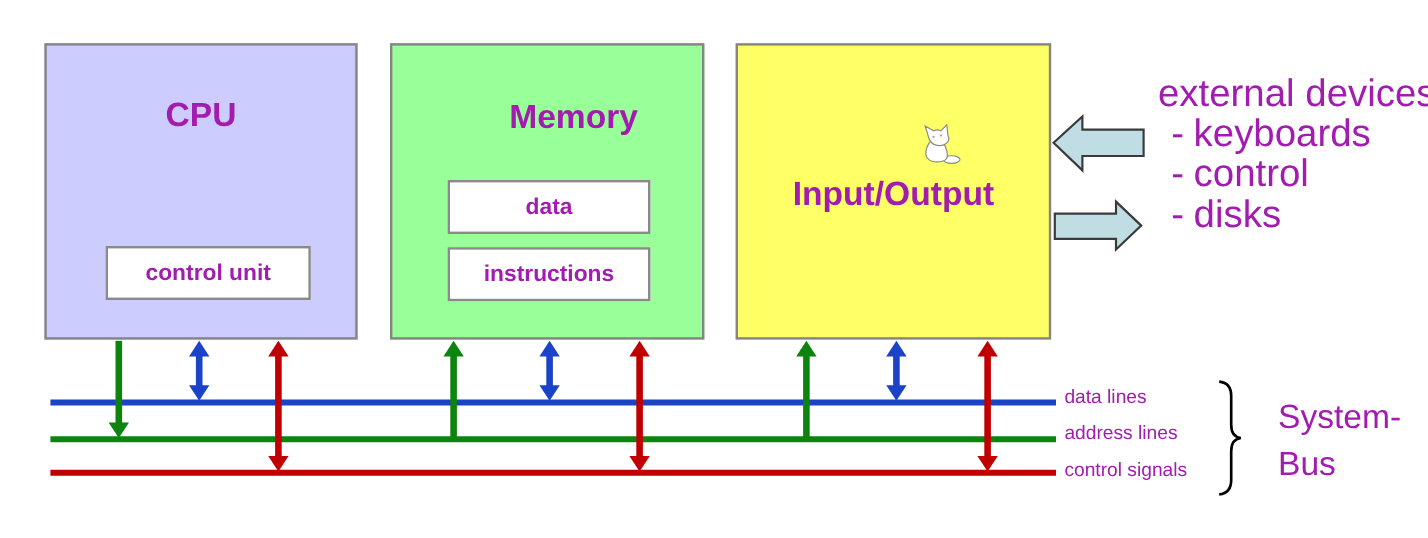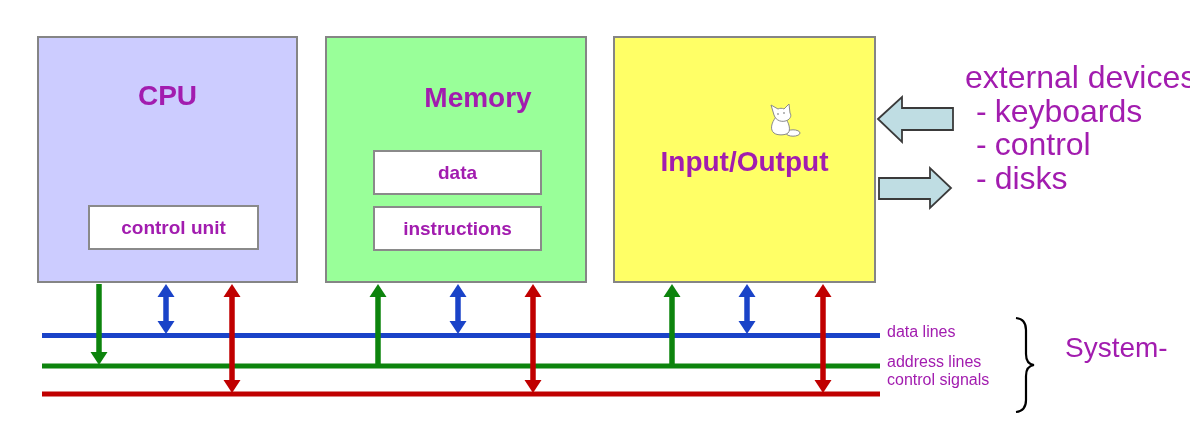--- a/index.html
+++ b/index.html
@@ -24,21 +24,21 @@
   #cpu .subbox.b2{top:167px;}
   #memory .subbox{left:46px;width:169px;height:45px;}
   #memory .subbox.b1{top:112px;}
   #memory .subbox.b2{top:168px;}
   .ext{position:absolute;left:965px;top:61px;font-size:32px;line-height:33.5px;white-space:nowrap;}
   .ext-item{padding-left:11px;}
   .ext-item .bullet{margin-right:8px;}
   .bus-label{position:absolute;left:887px;font-size:16px;line-height:17px;white-space:nowrap;}
   #lbl-data{top:323px;}
   #lbl-addr{top:353px;text-align:right;}
-  #lbl-ctrl{top:371px;}
+  #lbl-ctrl{top:384px;}
   .sysbus{position:absolute;left:1021px;top:328px;font-size:28px;line-height:39px;white-space:nowrap;margin-left:44px;}
   svg.overlay{position:absolute;left:0;top:0;pointer-events:none;}
 </style>
 </head>
 <body>
 
 <div class="canvas">
 
   <div class="box" id="cpu">
     <div class="box-title">CPU</div>
@@ -61,20 +61,21 @@
     <div class="ext-item"><span class="bullet">-</span><span>control</span></div>
     <div class="ext-item"><span class="bullet">-</span><span>disks</span></div>
   </div>
 
   <div class="bus-label" id="lbl-data">data lines</div>
   <div class="bus-label" id="lbl-addr">address lines</div>
   <div class="bus-label" id="lbl-ctrl">control signals</div>
 
   <div class="sysbus">
     <div>System-</div>
+    <div>Bus</div>
   </div>
 
   <svg class="overlay" width="1190" height="448" viewBox="0 0 1190 448">
 
     <line x1="42" y1="335.5" x2="880" y2="335.5" stroke="#1a43c8" stroke-width="5"></line>
     <line x1="42" y1="366" x2="880" y2="366" stroke="#0d840d" stroke-width="5"></line>
     <line x1="42" y1="394" x2="880" y2="394" stroke="#c00000" stroke-width="5"></line>
 
     <g fill="#0d840d" stroke="#0d840d">
       <line x1="99" y1="284" x2="99" y2="353" stroke-width="5.5"></line>

